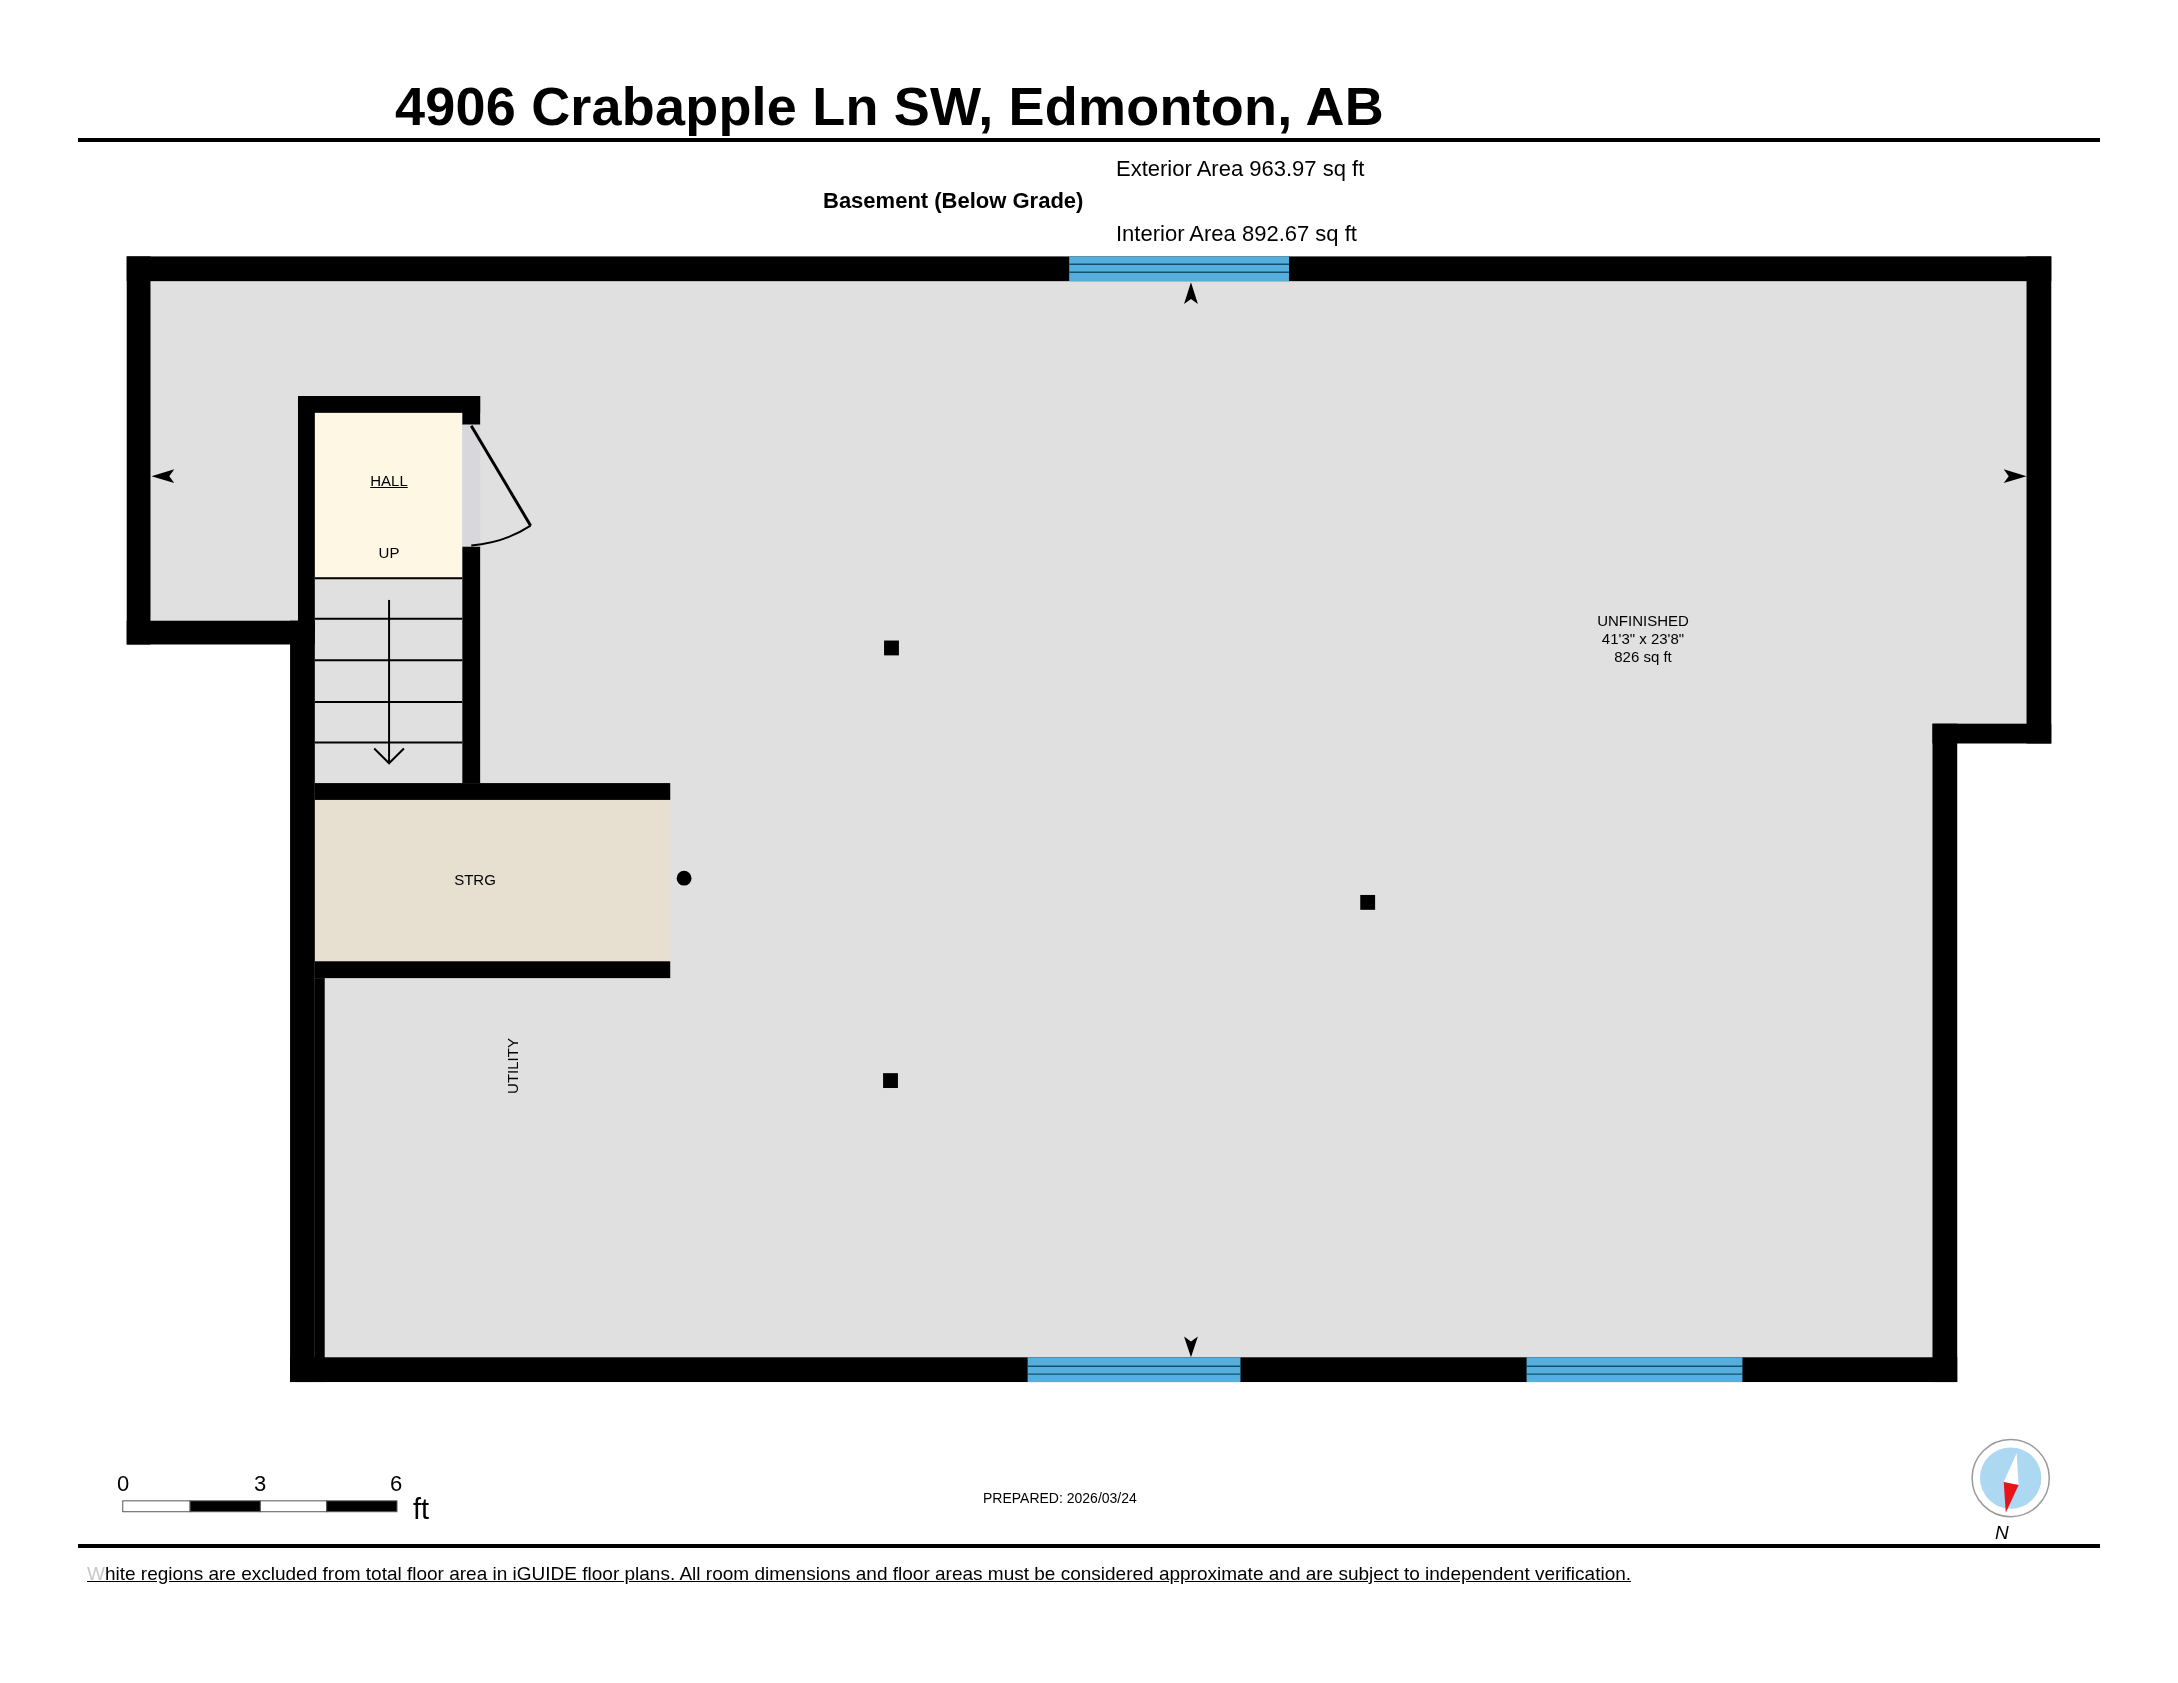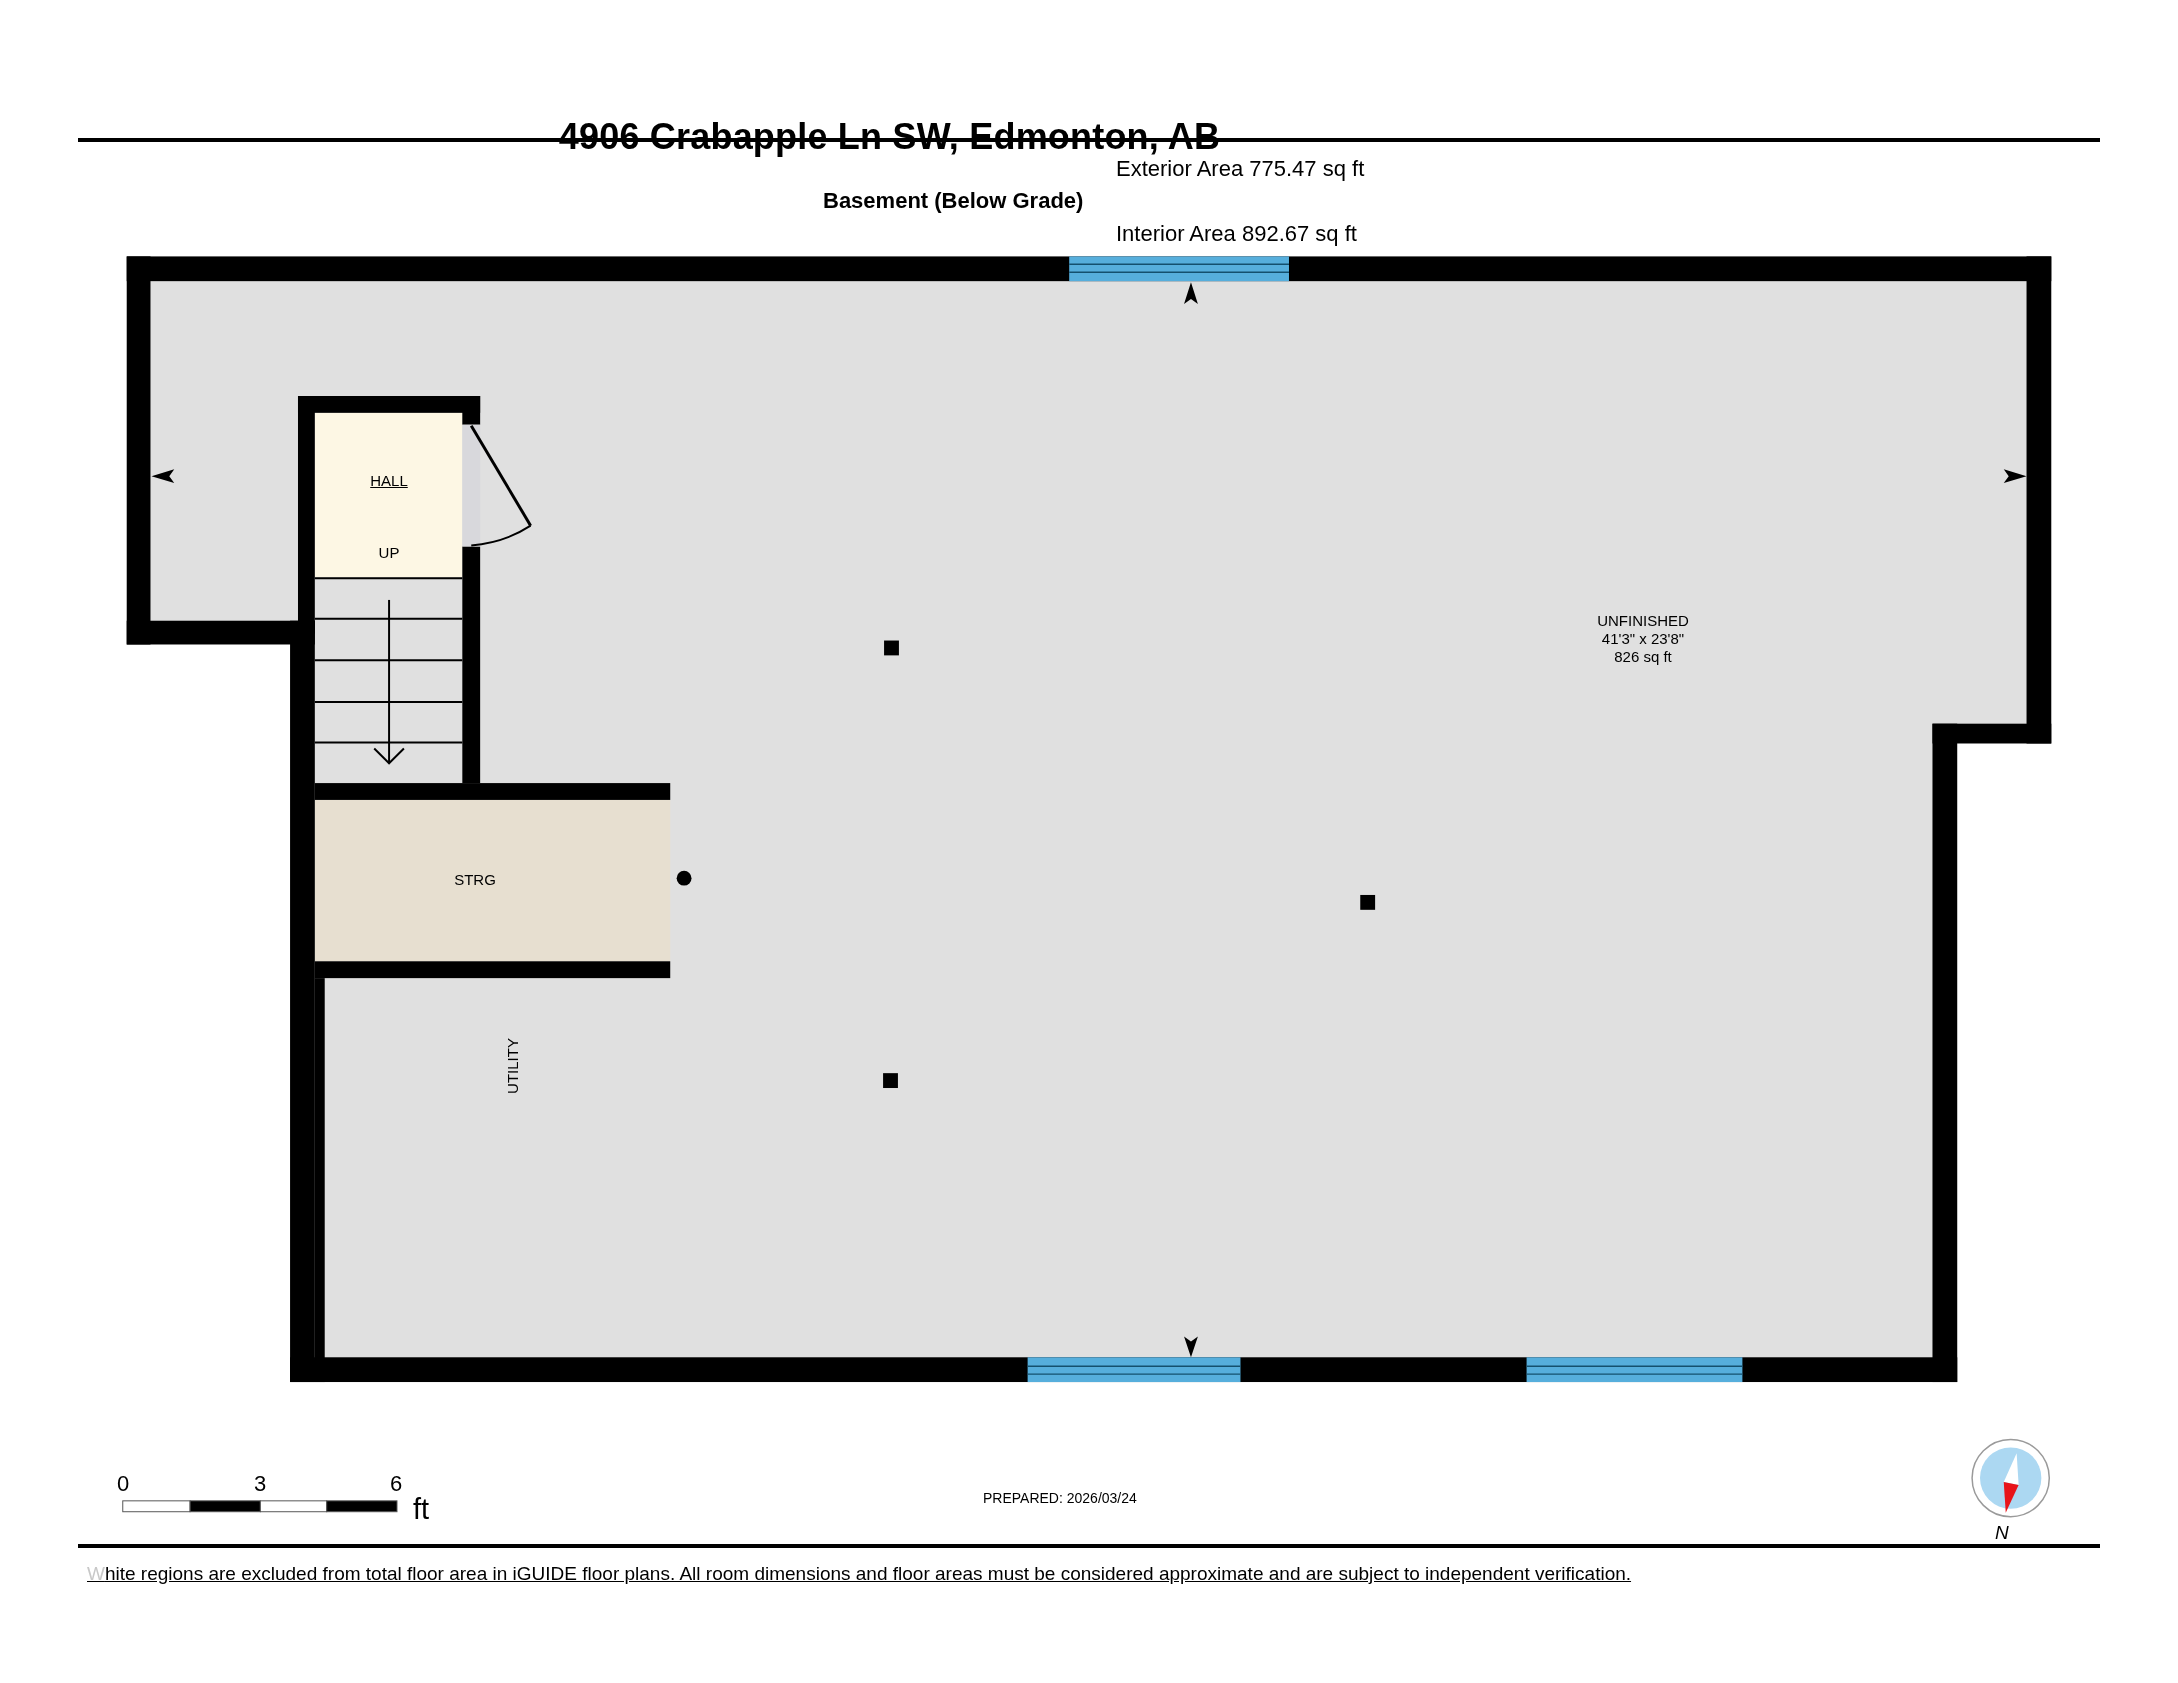--- a/index.html
+++ b/index.html
@@ -1,37 +1,37 @@
 <!DOCTYPE html>
 <html><head>
 <meta charset="utf-8">
 <style>
   html, body { margin: 0; padding: 0; background: #ffffff; }
   body { width: 2178px; height: 1683px; position: relative; overflow: hidden;
          font-family: "Liberation Sans", sans-serif; color: #000; }
   .abs { position: absolute; }
-  .title { left: 0; width: 1779px; top: 75px; text-align: center; font-size: 36px; font-weight: bold; letter-spacing: 0.2px; margin-top: 41px; }
+  .title { left: 0; width: 1779px; top: 75px; text-align: center; font-size: 54px; font-weight: bold; letter-spacing: 0.2px; }
   .rule { background: #000; }
   .floor-label { left: 823px; top: 156px; font-size: 22px; font-weight: bold; margin-top: 32px; }
   .area-line { left: 1116px; font-size: 22px; }
   .room-label { font-size: 15px; text-align: center; line-height: 18px; }
   .scale-num { font-size: 22px; top: 1471px; }
   .prepared { left: 983px; top: 1490px; font-size: 14px; }
   .footer-note { left: 87px; top: 1563px; font-size: 19px; text-decoration: underline; }
   .footer-note .faded { color: #c8c8c8; }
   svg.plan { position: absolute; left: 0; top: 0; }
 </style>
 </head>
 <body>
 
 <div class="abs title">4906 Crabapple Ln SW, Edmonton, AB</div>
 <div class="abs rule" style="left:78px;top:138px;width:2022px;height:4px;"></div>
 
 <div class="abs floor-label">Basement (Below Grade)</div>
-<div class="abs area-line" style="top:156px;">Exterior Area 775.47 sq ft</div>
+<div class="abs area-line" style="top:156px;">Exterior Area 963.97 sq ft</div>
 <div class="abs area-line" style="top:190px;margin-top:31px;">Interior Area 892.67 sq ft</div>
 
 <svg class="plan" width="2178" height="1683" viewBox="0 0 2200 1700">
 
   <g>
     <rect x="140" y="270" width="1920" height="370" fill="#e0e0e0"></rect>
     <rect x="310" y="600" width="1660" height="785" fill="#e0e0e0"></rect>
     <rect x="1900" y="600" width="160" height="140" fill="#e0e0e0"></rect>
   </g>
 

